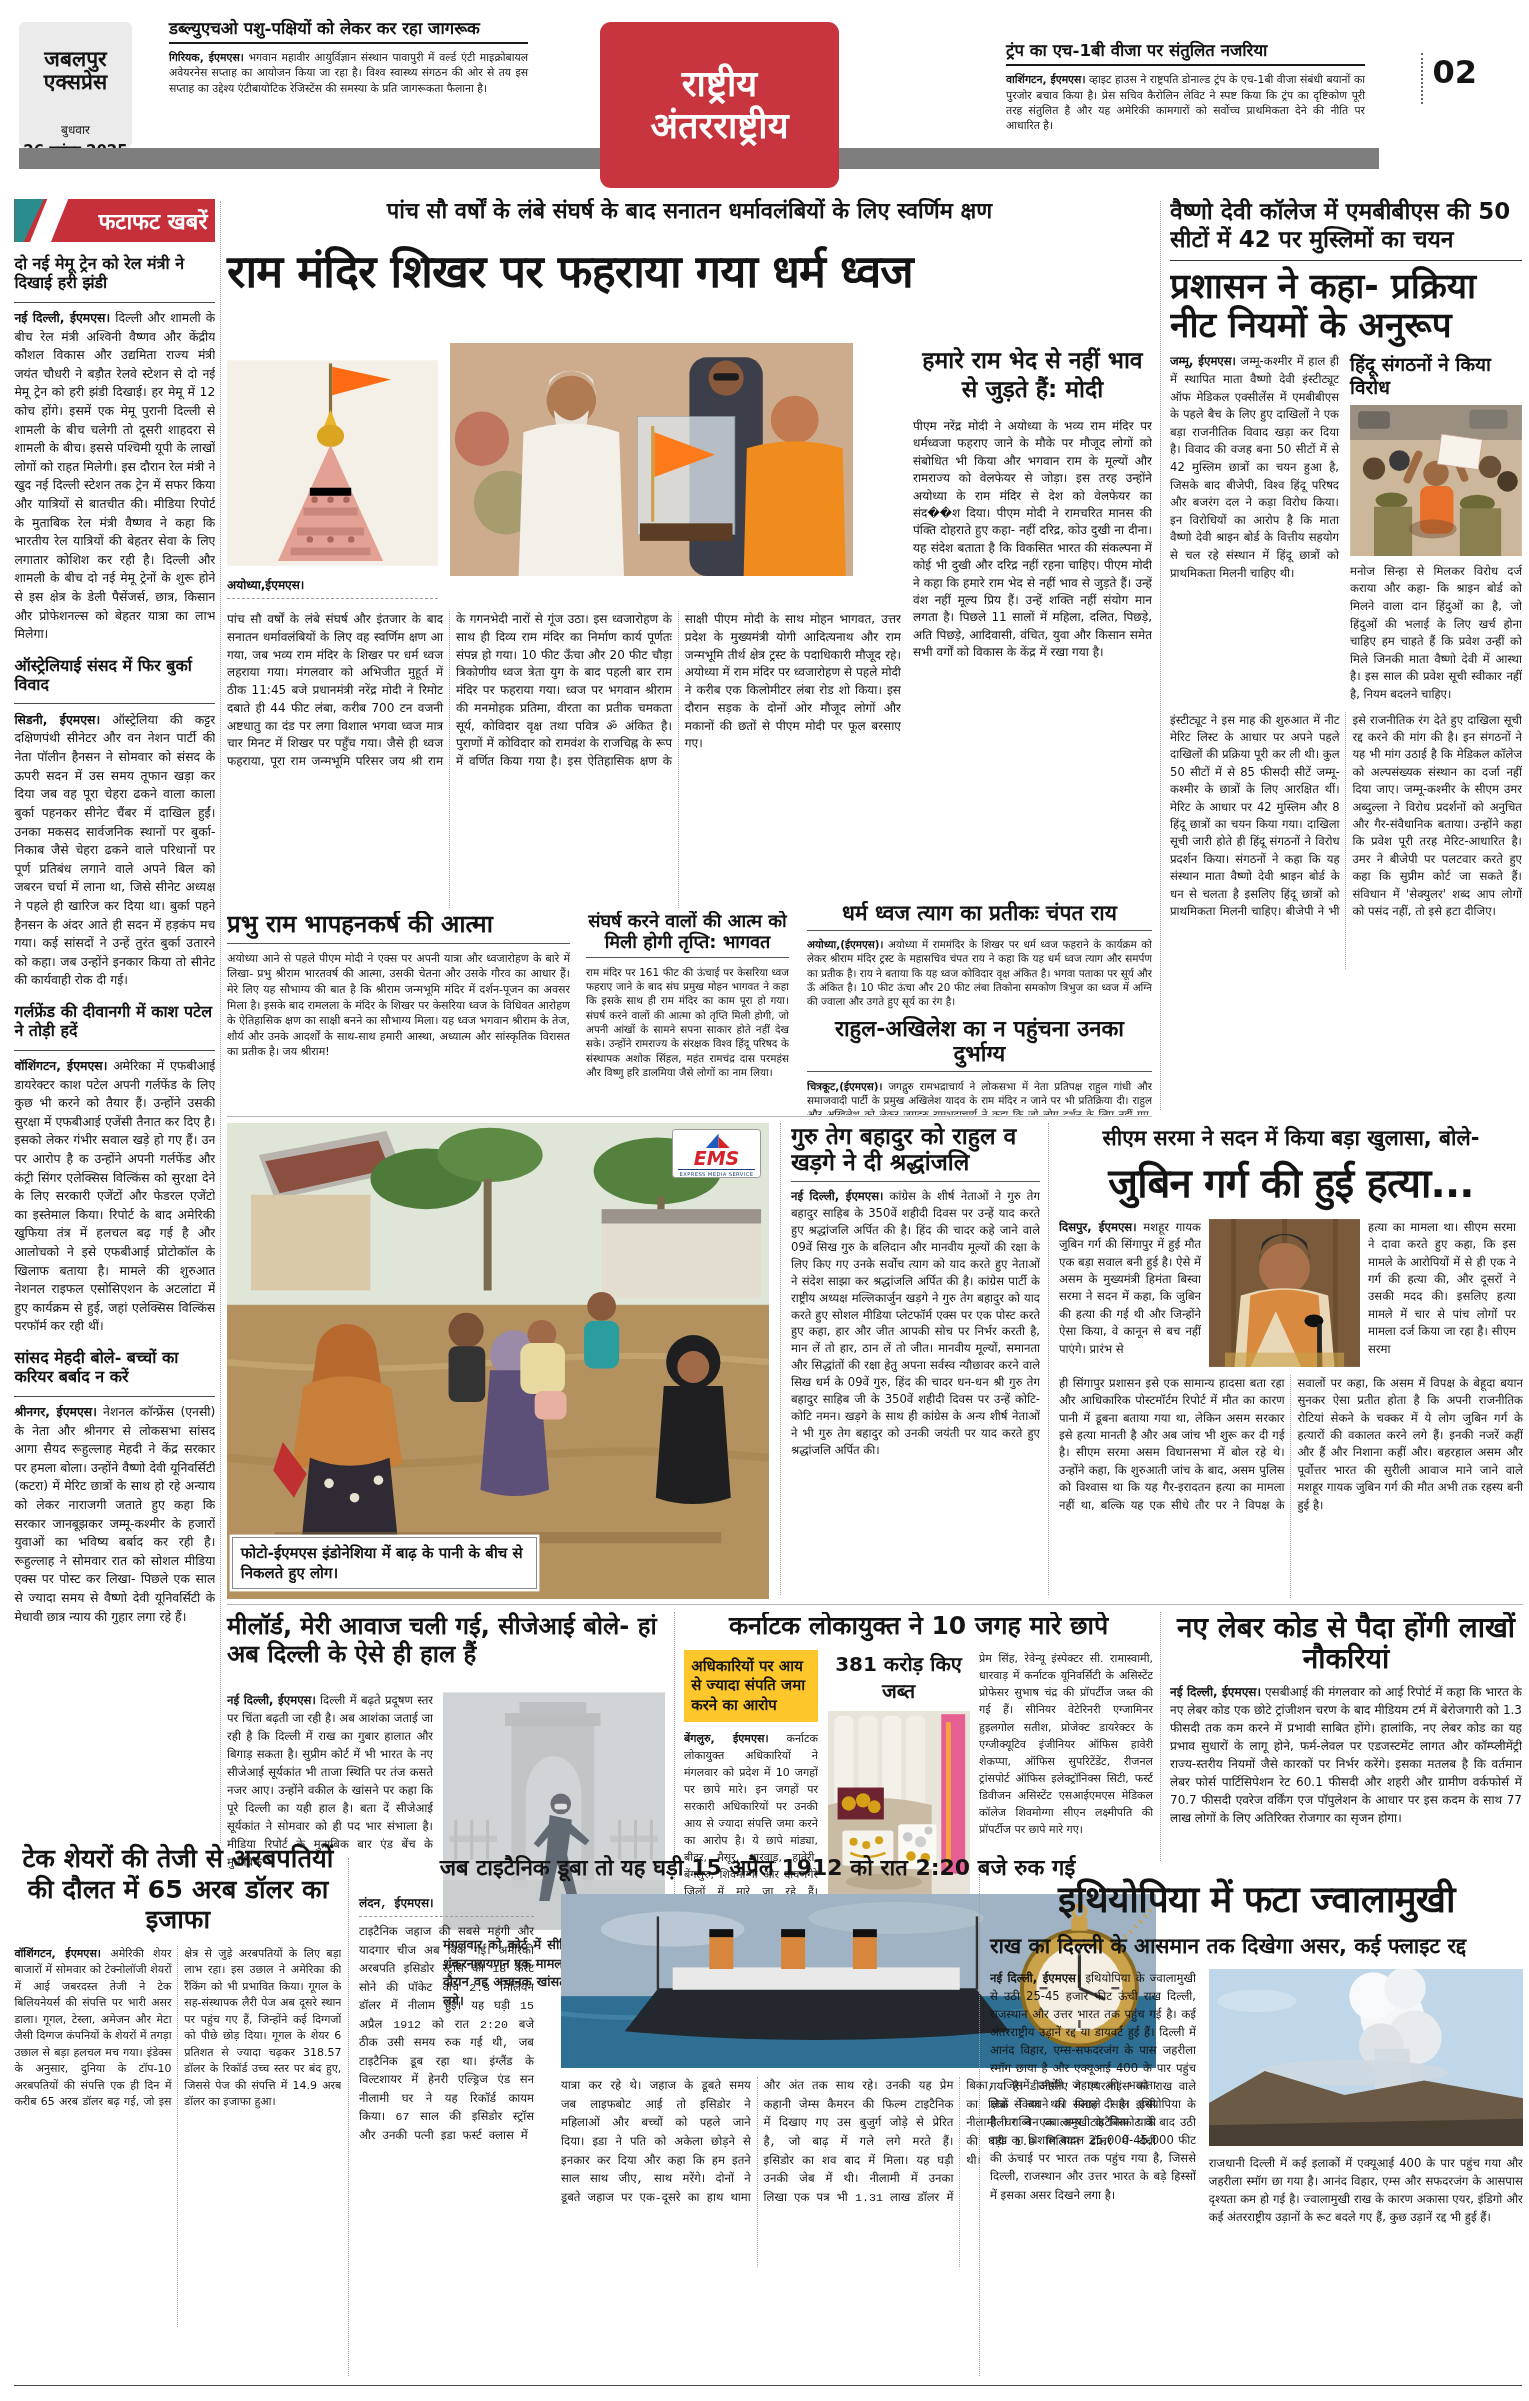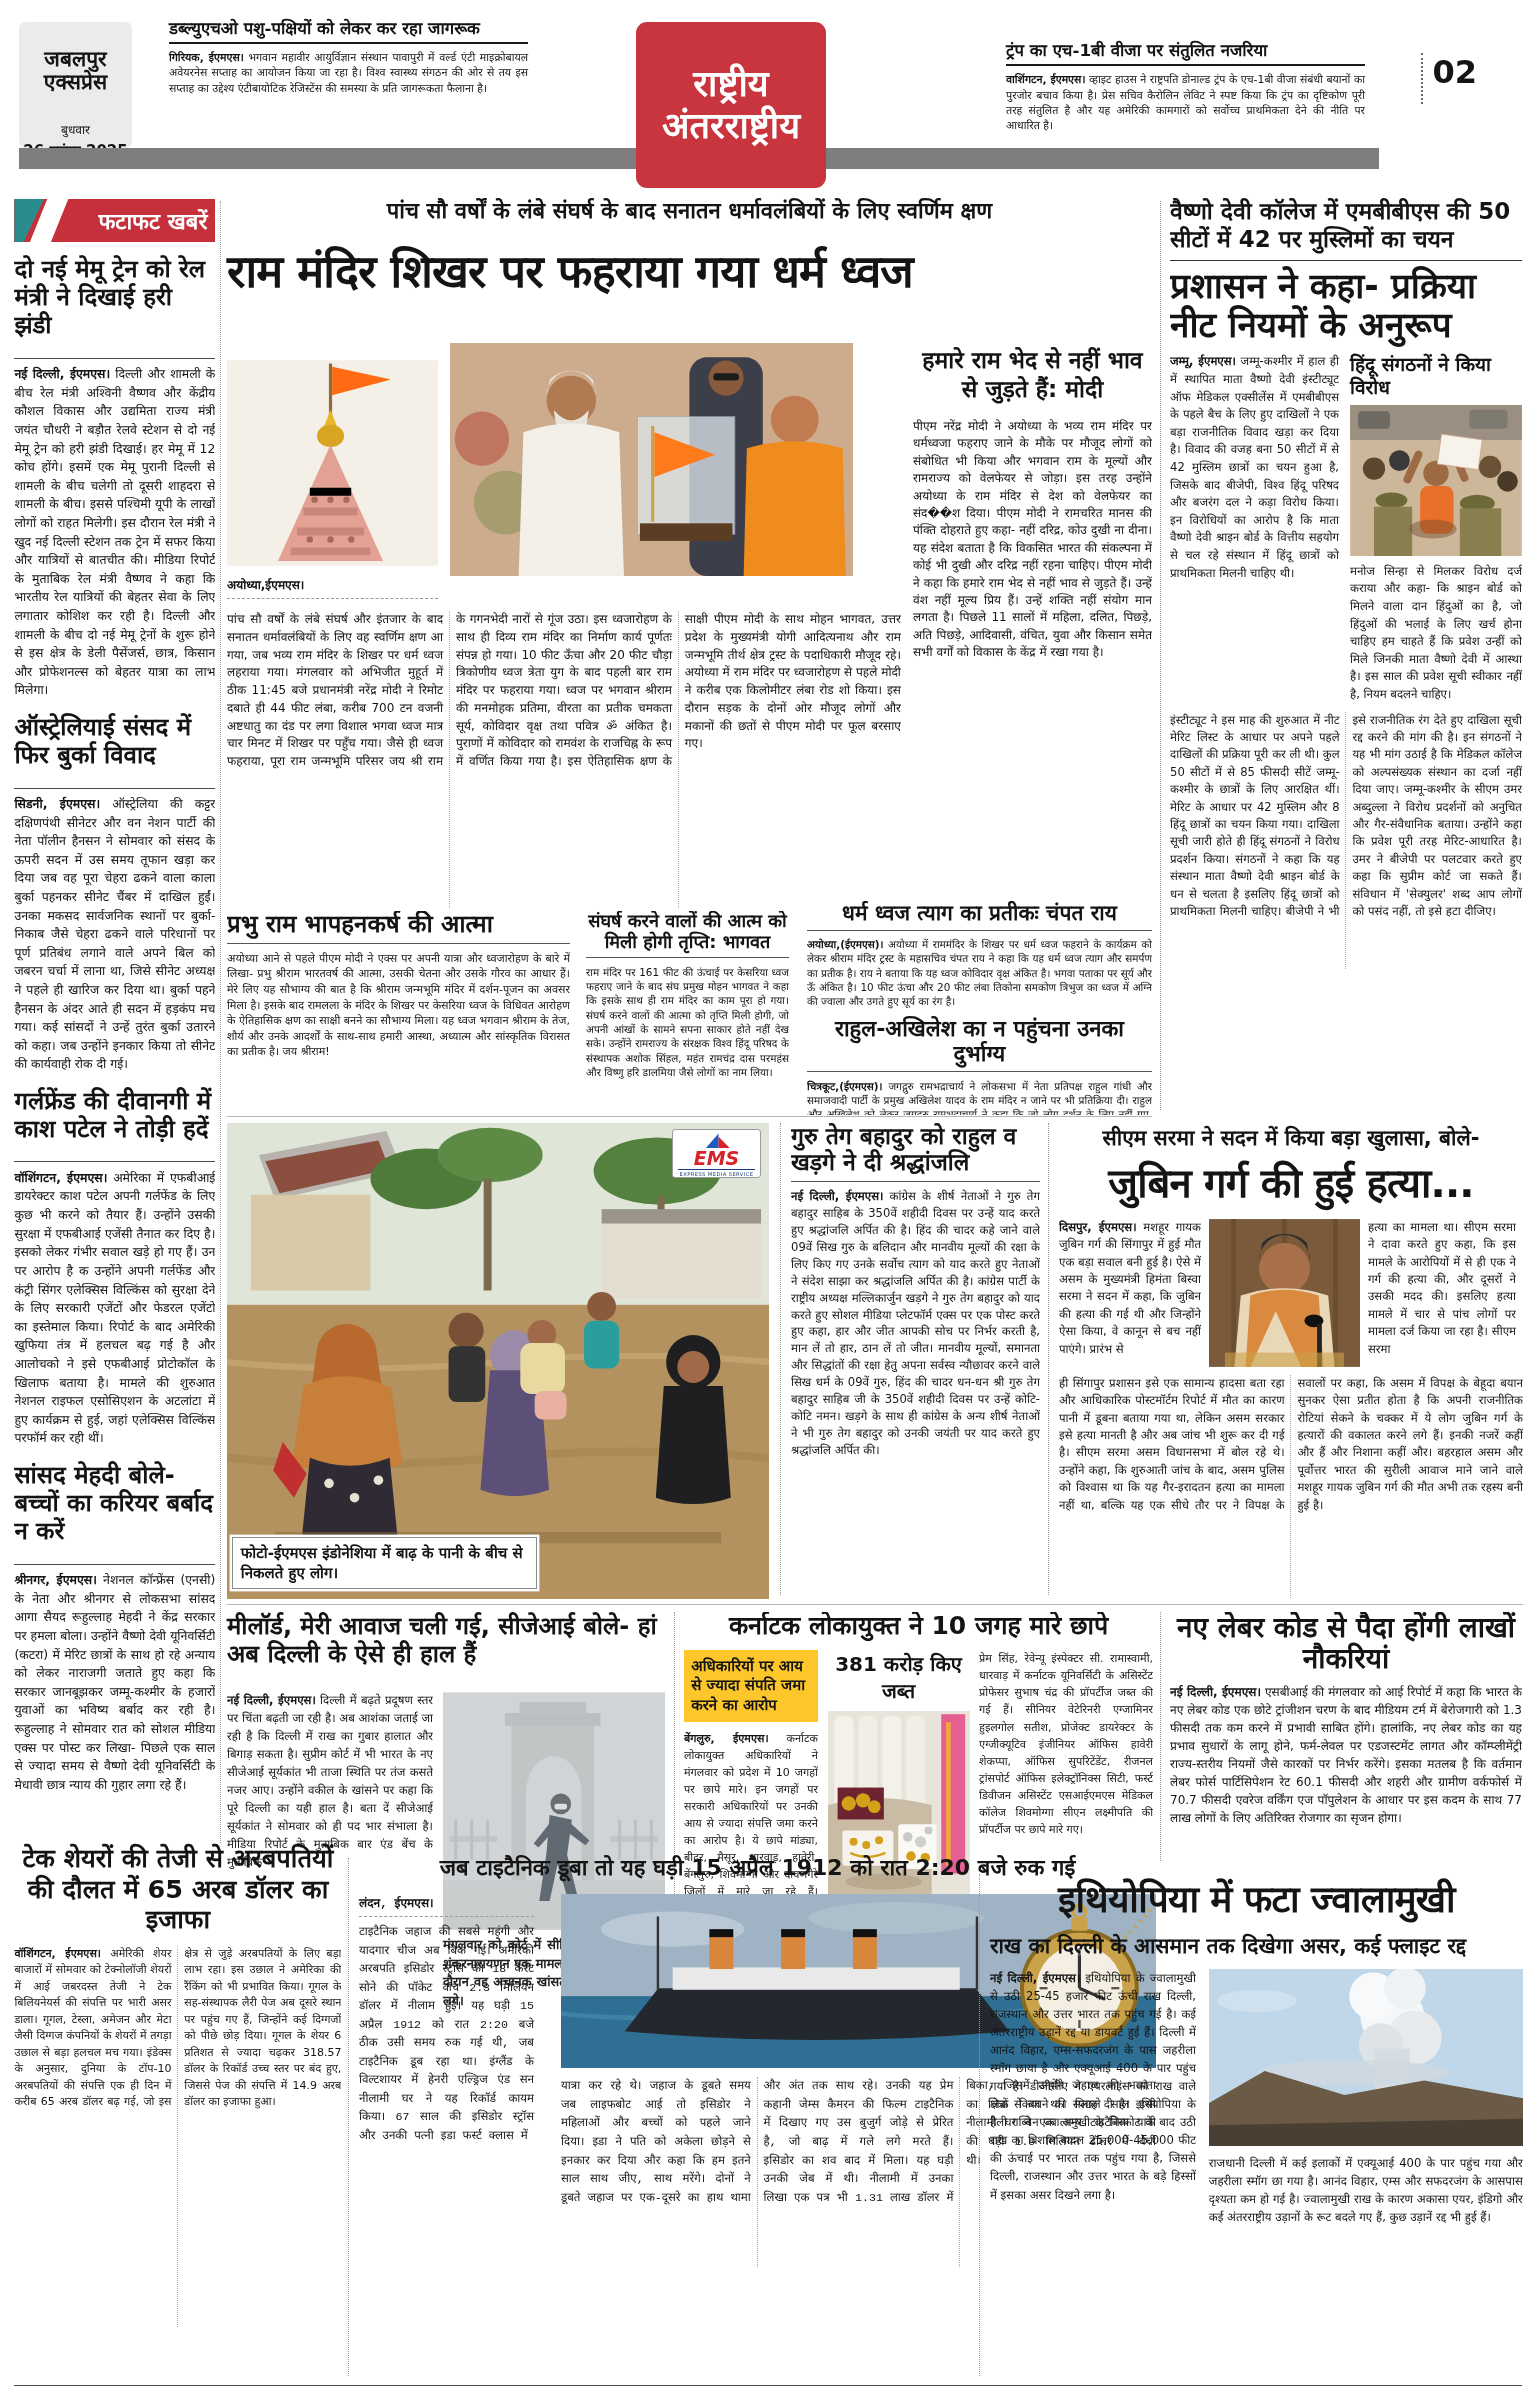--- a/index.html
+++ b/index.html
@@ -20,21 +20,21 @@
   .badge{background:#c8353e;border-radius:11px;color:#fff;text-align:center;display:flex;flex-direction:column;justify-content:center;box-sizing:border-box;}
   .badge .l{font-weight:bold;font-size:36px;line-height:1.18;}
   .graybar{background:#7e7e7e;}
   .pagenum{border-left:2.4px dotted #666;padding-left:9.6px;font-size:32px;font-weight:bold;}
   .sidebox{box-sizing:border-box;overflow:hidden;}
   .side-title{position:relative;background:#c5303a;height:43px;overflow:hidden;}
   .side-title .tri{position:absolute;left:0;top:0;width:51px;height:43px;background:#2a8c8c;clip-path:polygon(0 0,58% 0,18% 100%,0 100%);}
   .side-title .slash{position:absolute;left:24px;top:-4.8px;width:21px;height:56px;background:#fff;transform:skewX(-22deg);}
   .side-title .txt{position:absolute;right:8px;top:5.6px;color:#fff;font-size:22px;font-weight:bold;}
   .side-art{margin-top:12.8px;}
-  .side-art h3{font-size:24px;line-height:1.18;margin:0;padding-bottom:18px;border-bottom:1.6px solid #4a4a4a;}
+  .side-art h3{font-size:16px;line-height:1.18;margin:0;padding-bottom:9px;border-bottom:1.6px solid #4a4a4a;}
   .side-art p{font-size:12.4px;line-height:1.5;margin:6.4px 0 0 0;}
   .mainhead{font-size:45px;font-weight:bold;white-space:nowrap;letter-spacing:-0.8px;}
   .subhead3{font-weight:bold;text-align:center;line-height:1.25;}
   .dash-rule{border-bottom:1.6px dashed #9a9a9a;}
   .cols3{column-count:3;column-gap:12.8px;column-rule:0.8px dotted #aaa;}
   .cols2{column-count:2;column-gap:12.8px;column-rule:0.8px dotted #aaa;}
   .subart h3{margin:0;padding-bottom:4.8px;border-bottom:1.6px solid #555;line-height:1.15;}
   .subart p{margin:6.4px 0 0 0;}
   .capbox{background:#fff;border:0.8px solid #8b8b8b;box-shadow:0 0 0 2.4px #fff;padding:4.8px 8px;font-weight:bold;font-size:15px;line-height:1.35;}
   .emsbox{background:#fff;border:0.8px solid #9a9a9a;border-radius:3.2px;width:89px;height:49px;text-align:center;padding-top:1.6px;box-sizing:border-box;}
@@ -55,21 +55,21 @@
     <div class="d2">26 नवंबर 2025</div>
   </div>
 
   <div class="abs" style="left:169px;top:17.5px;width:359px;">
     <h2 class="kick" style="font-size:16.7px;">डब्ल्युएचओ पशु-पक्षियों को लेकर कर रहा जागरूक</h2>
     <p class="bsm jus"><span class="dateline">गिरियक, ईएमएस।</span> <span>भगवान महावीर आयुर्विज्ञान संस्थान पावापुरी में वर्ल्ड एंटी माइक्रोबायल अवेयरनेस सप्ताह का आयोजन किया जा रहा है। विश्व स्वास्थ्य संगठन की ओर से तय इस सप्ताह का उद्देश्य एंटीबायोटिक रेजिस्टेंस की समस्या के प्रति जागरूकता फैलाना है।</span></p>
   </div>
 
   <div class="abs graybar" style="left:19px;top:148px;width:1360px;height:21px;"></div>
 
-  <div class="abs badge" style="left:600px;top:22px;width:190px;height:166px;margin-left:36px;">
+  <div class="abs badge" style="left:600px;top:22px;width:239px;height:166px;">
     <div class="l">राष्ट्रीय</div>
     <div class="l">अंतरराष्ट्रीय</div>
   </div>
 
   <div class="abs" style="left:1006px;top:20px;width:359px;margin-top:20px;">
     <h2 class="kick" style="font-size:16.7px;">ट्रंप का एच-1बी वीजा पर संतुलित नजरिया</h2>
     <p class="bsm jus"><span class="dateline">वाशिंगटन, ईएमएस।</span> <span>व्हाइट हाउस ने राष्ट्रपति डोनाल्ड ट्रंप के एच-1बी वीजा संबंधी बयानों का पुरजोर बचाव किया है। प्रेस सचिव कैरोलिन लेविट ने स्पष्ट किया कि ट्रंप का दृष्टिकोण पूरी तरह संतुलित है और यह अमेरिकी कामगारों को सर्वोच्च प्राथमिकता देने की नीति पर आधारित है।</span></p>
   </div>
 
   <div class="abs pagenum" style="left:1421px;top:53px;height:51px;">02</div>

